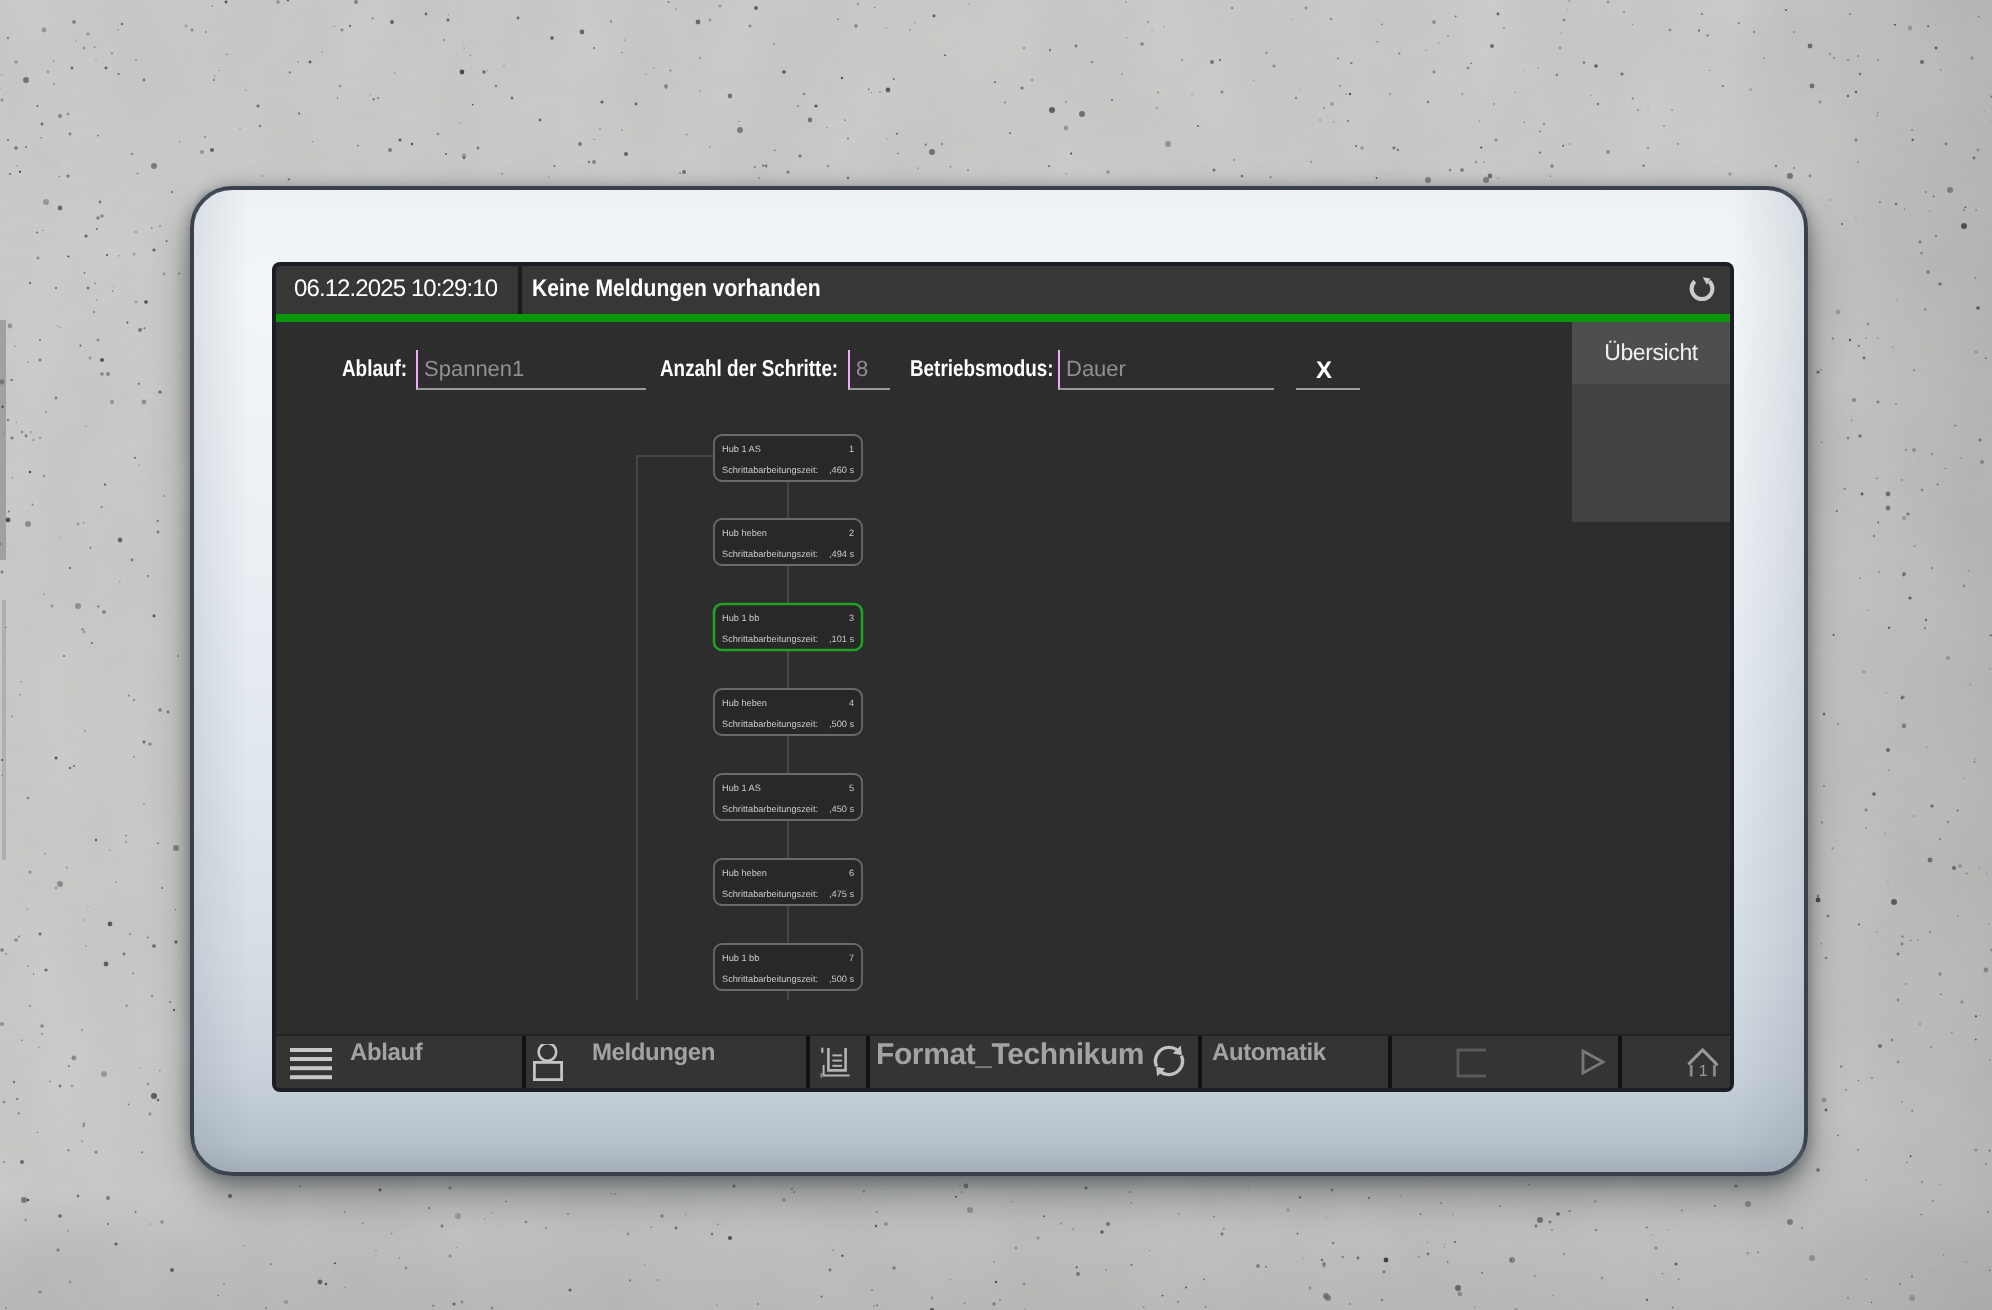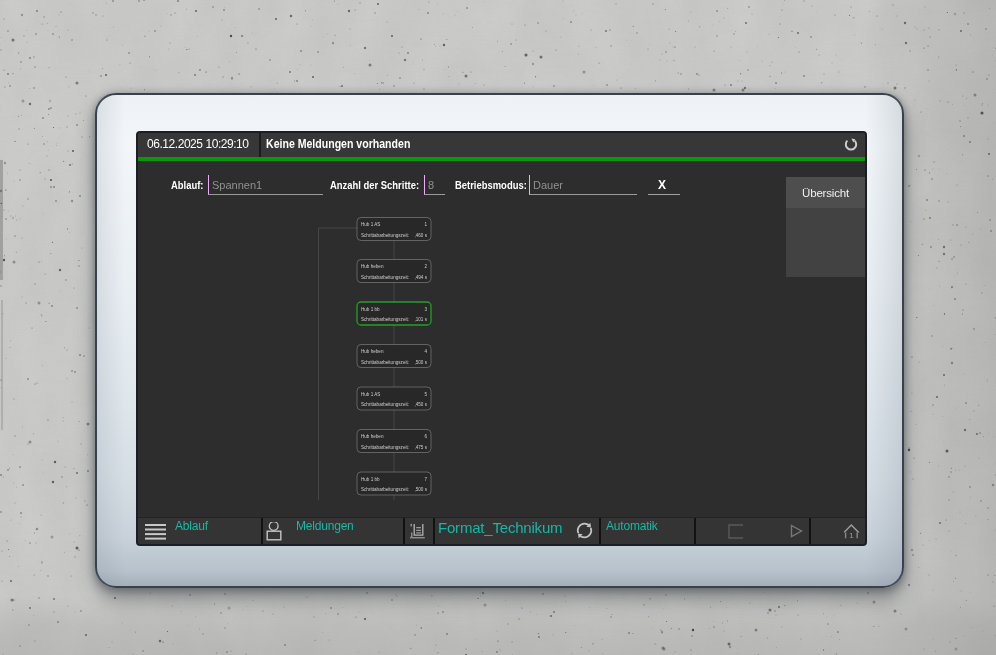--- a/index.html
+++ b/index.html
@@ -13,28 +13,28 @@
 #screen{position:absolute;left:41px;top:38px;width:727px;height:411px;background:#2d2d2d;
  box-shadow:0 0 0 2px #1b1f25; border-radius:2px; overflow:hidden}
 #titlebar{position:absolute;left:0;top:0;width:727px;height:24px;background:#373737;color:#fff;font-size:12px}
 #titlebar .date{position:absolute;left:9px;top:4px;letter-spacing:-0.45px}
 #titlebar .tsep{position:absolute;left:121px;top:0;width:2px;height:24px;background:#1c1c1c}
 #titlebar .msg{position:absolute;left:128px;top:4px;font-weight:bold;transform:scaleX(0.88);transform-origin:0 50%}
 #greenline{position:absolute;left:0;top:24px;width:727px;height:4px;background:#0a970a}
 .flabel{position:absolute;top:46px;font-size:11.5px;font-weight:bold;color:#fff;white-space:nowrap;transform:scaleX(0.82);transform-origin:0 50%}
 .finput{position:absolute;top:42px;height:20px;border-left:1px solid #f0abfc;border-bottom:1px solid #9a9a9a;
  color:#909090;font-size:11px;padding:4px 0 0 3px;white-space:nowrap}
-#sidebar{position:absolute;left:648px;top:44px;width:57px}
+#sidebar{position:absolute;left:648px;top:28px;width:57px}
 .sbtn{width:79px;color:#f0f0f0;font-size:11.5px;letter-spacing:-0.2px;text-align:center}
 #sb1{height:31px;background:#4e4e4e;line-height:32px}
 #sb2{height:69px;background:#424242}
 #sb2 div{height:34.5px;line-height:34.5px}
 #bottombar{position:absolute;left:0;top:384px;width:727px;height:27px;background:#343434;border-top:1px solid #232323}
 .bsep{position:absolute;top:0;width:2px;height:27px;background:#121212}
-.btxt{position:absolute;top:1px;font-size:12px;letter-spacing:-0.2px;font-weight:normal;color:#14b8a6;white-space:nowrap}
+.btxt{position:absolute;top:1px;font-size:12px;letter-spacing:-0.2px;font-weight:bold;color:#a3a3a3;white-space:nowrap}
 </style></head>
 <body>
 <svg id="wallsvg" width="996" height="655" viewBox="0 0 996 655">
  <defs>
   <filter id="grain" x="0" y="0" width="100%" height="100%">
    <feTurbulence type="fractalNoise" baseFrequency="0.9" numOctaves="2" seed="7"></feTurbulence>
    <feColorMatrix type="matrix" values="0 0 0 0 0.38  0 0 0 0 0.38  0 0 0 0 0.37  0 0 0 0.4 0"></feColorMatrix>
   </filter>
   <filter id="blotch" x="0" y="0" width="100%" height="100%">
    <feTurbulence type="fractalNoise" baseFrequency="0.010 0.016" numOctaves="3" seed="11"></feTurbulence>

